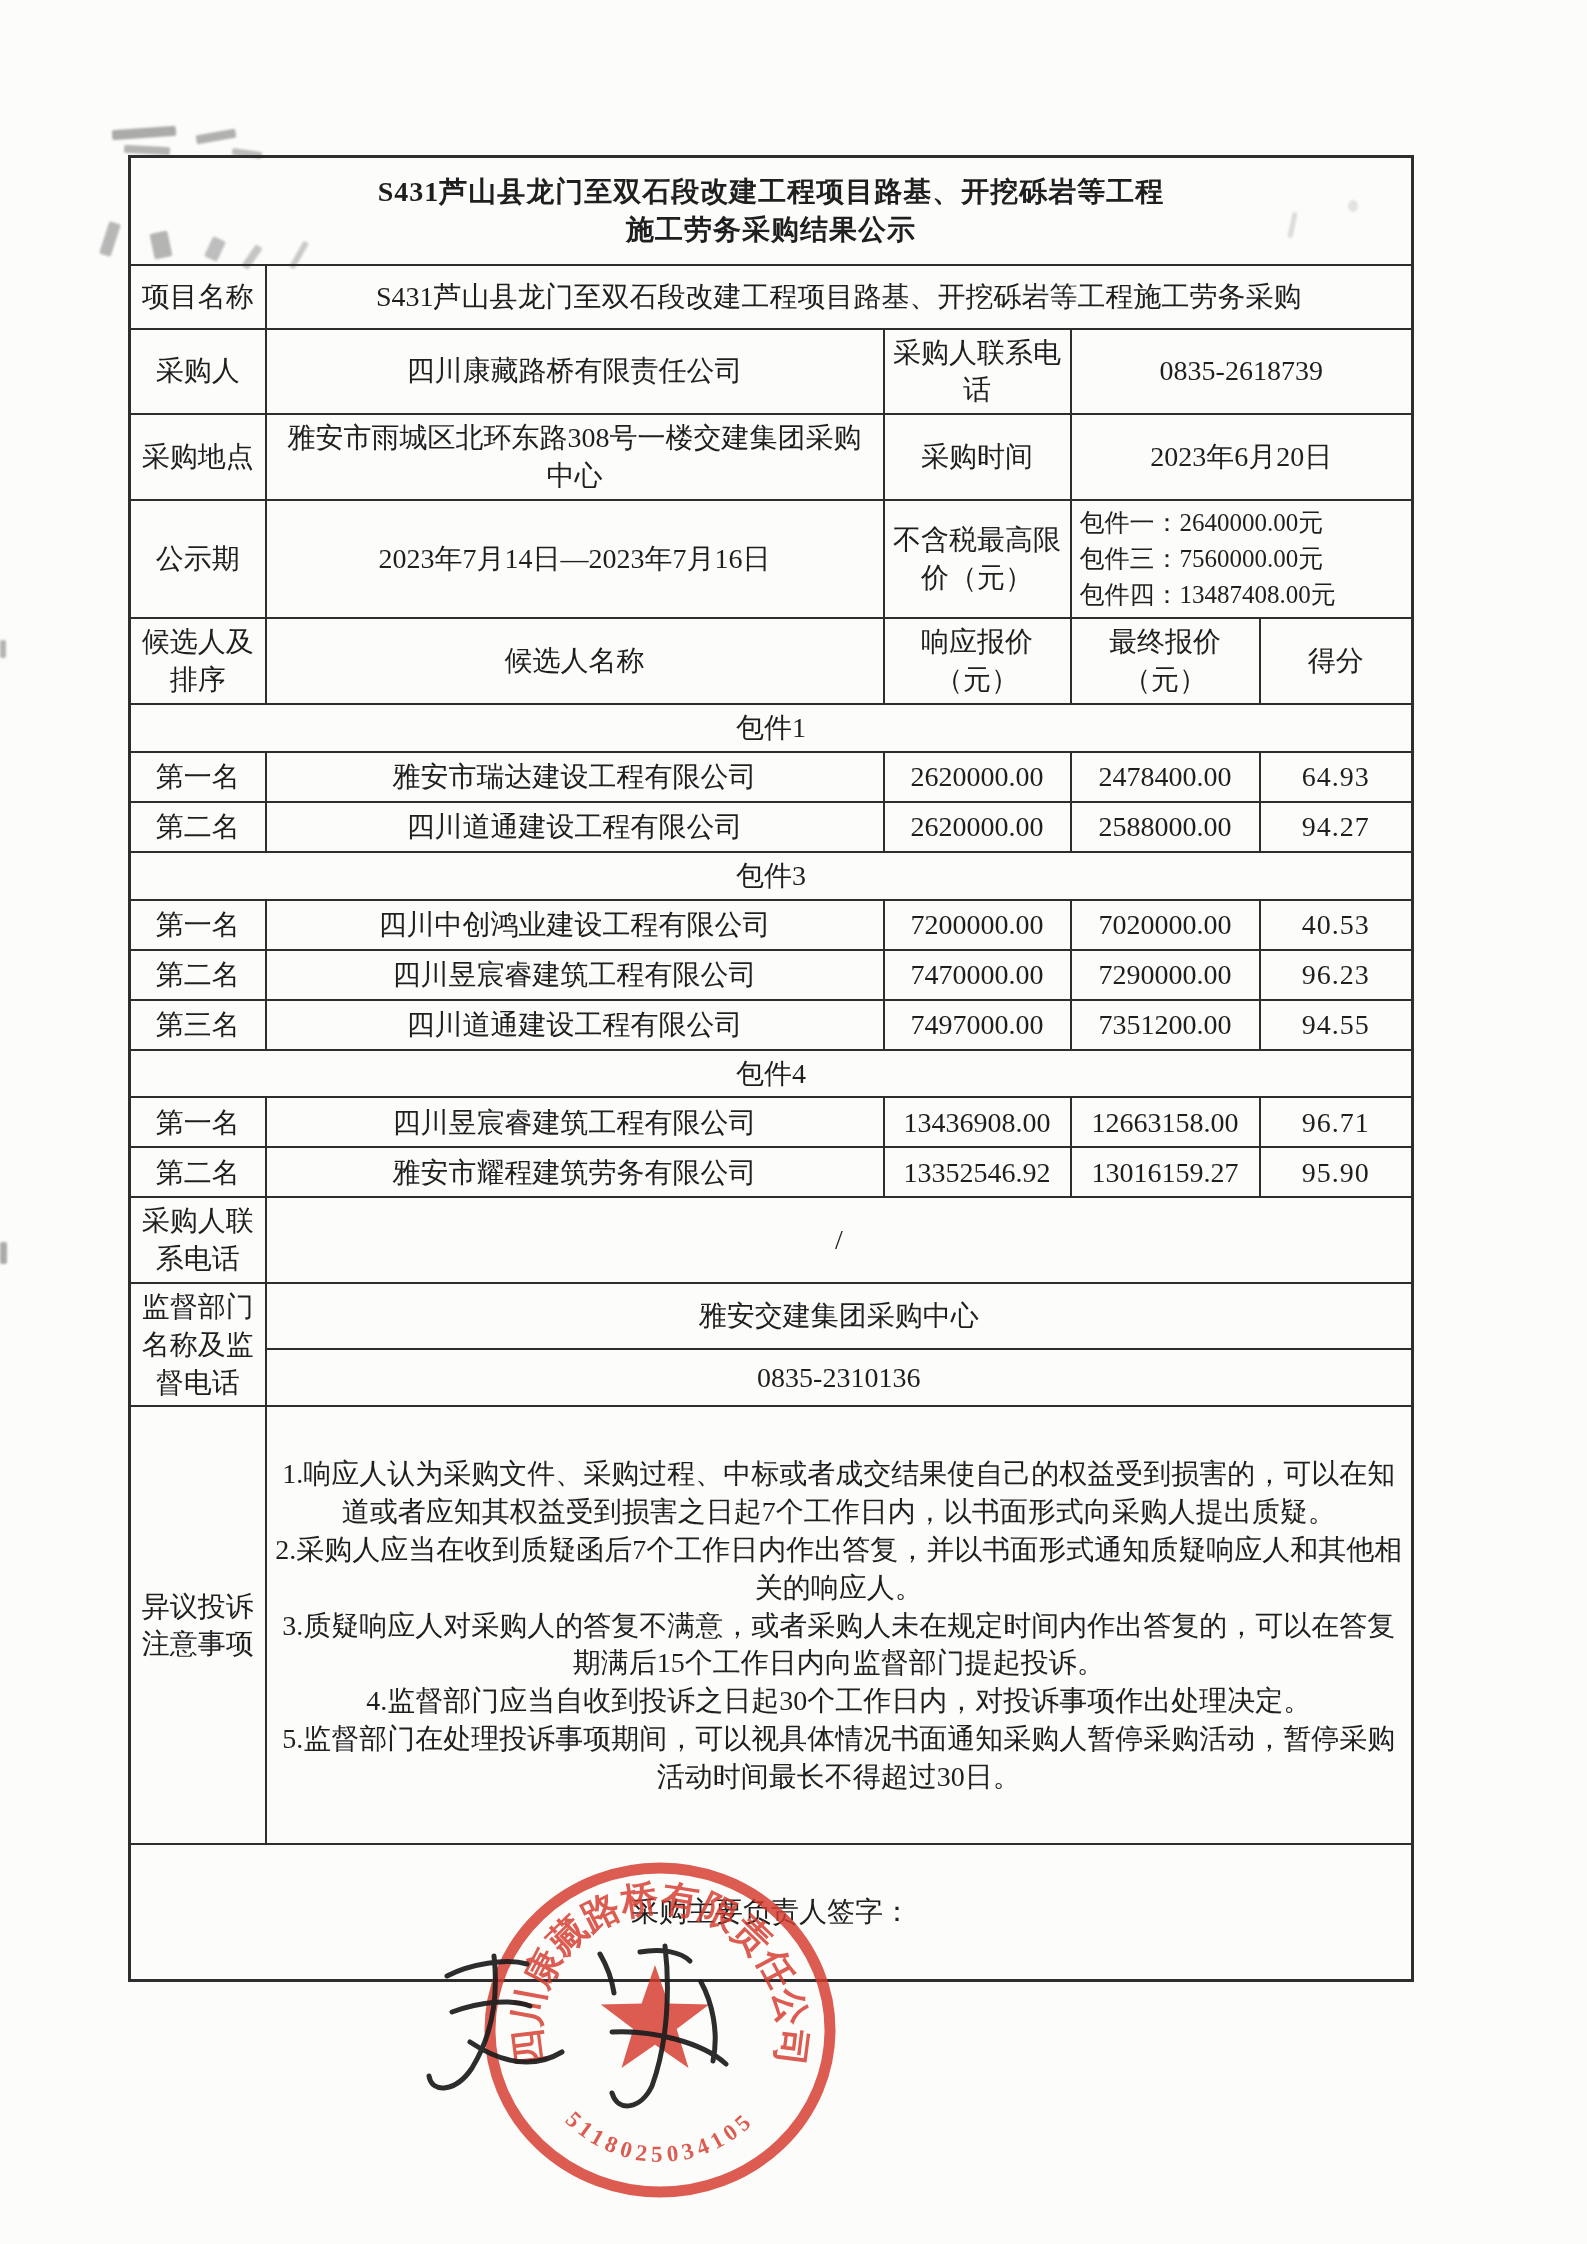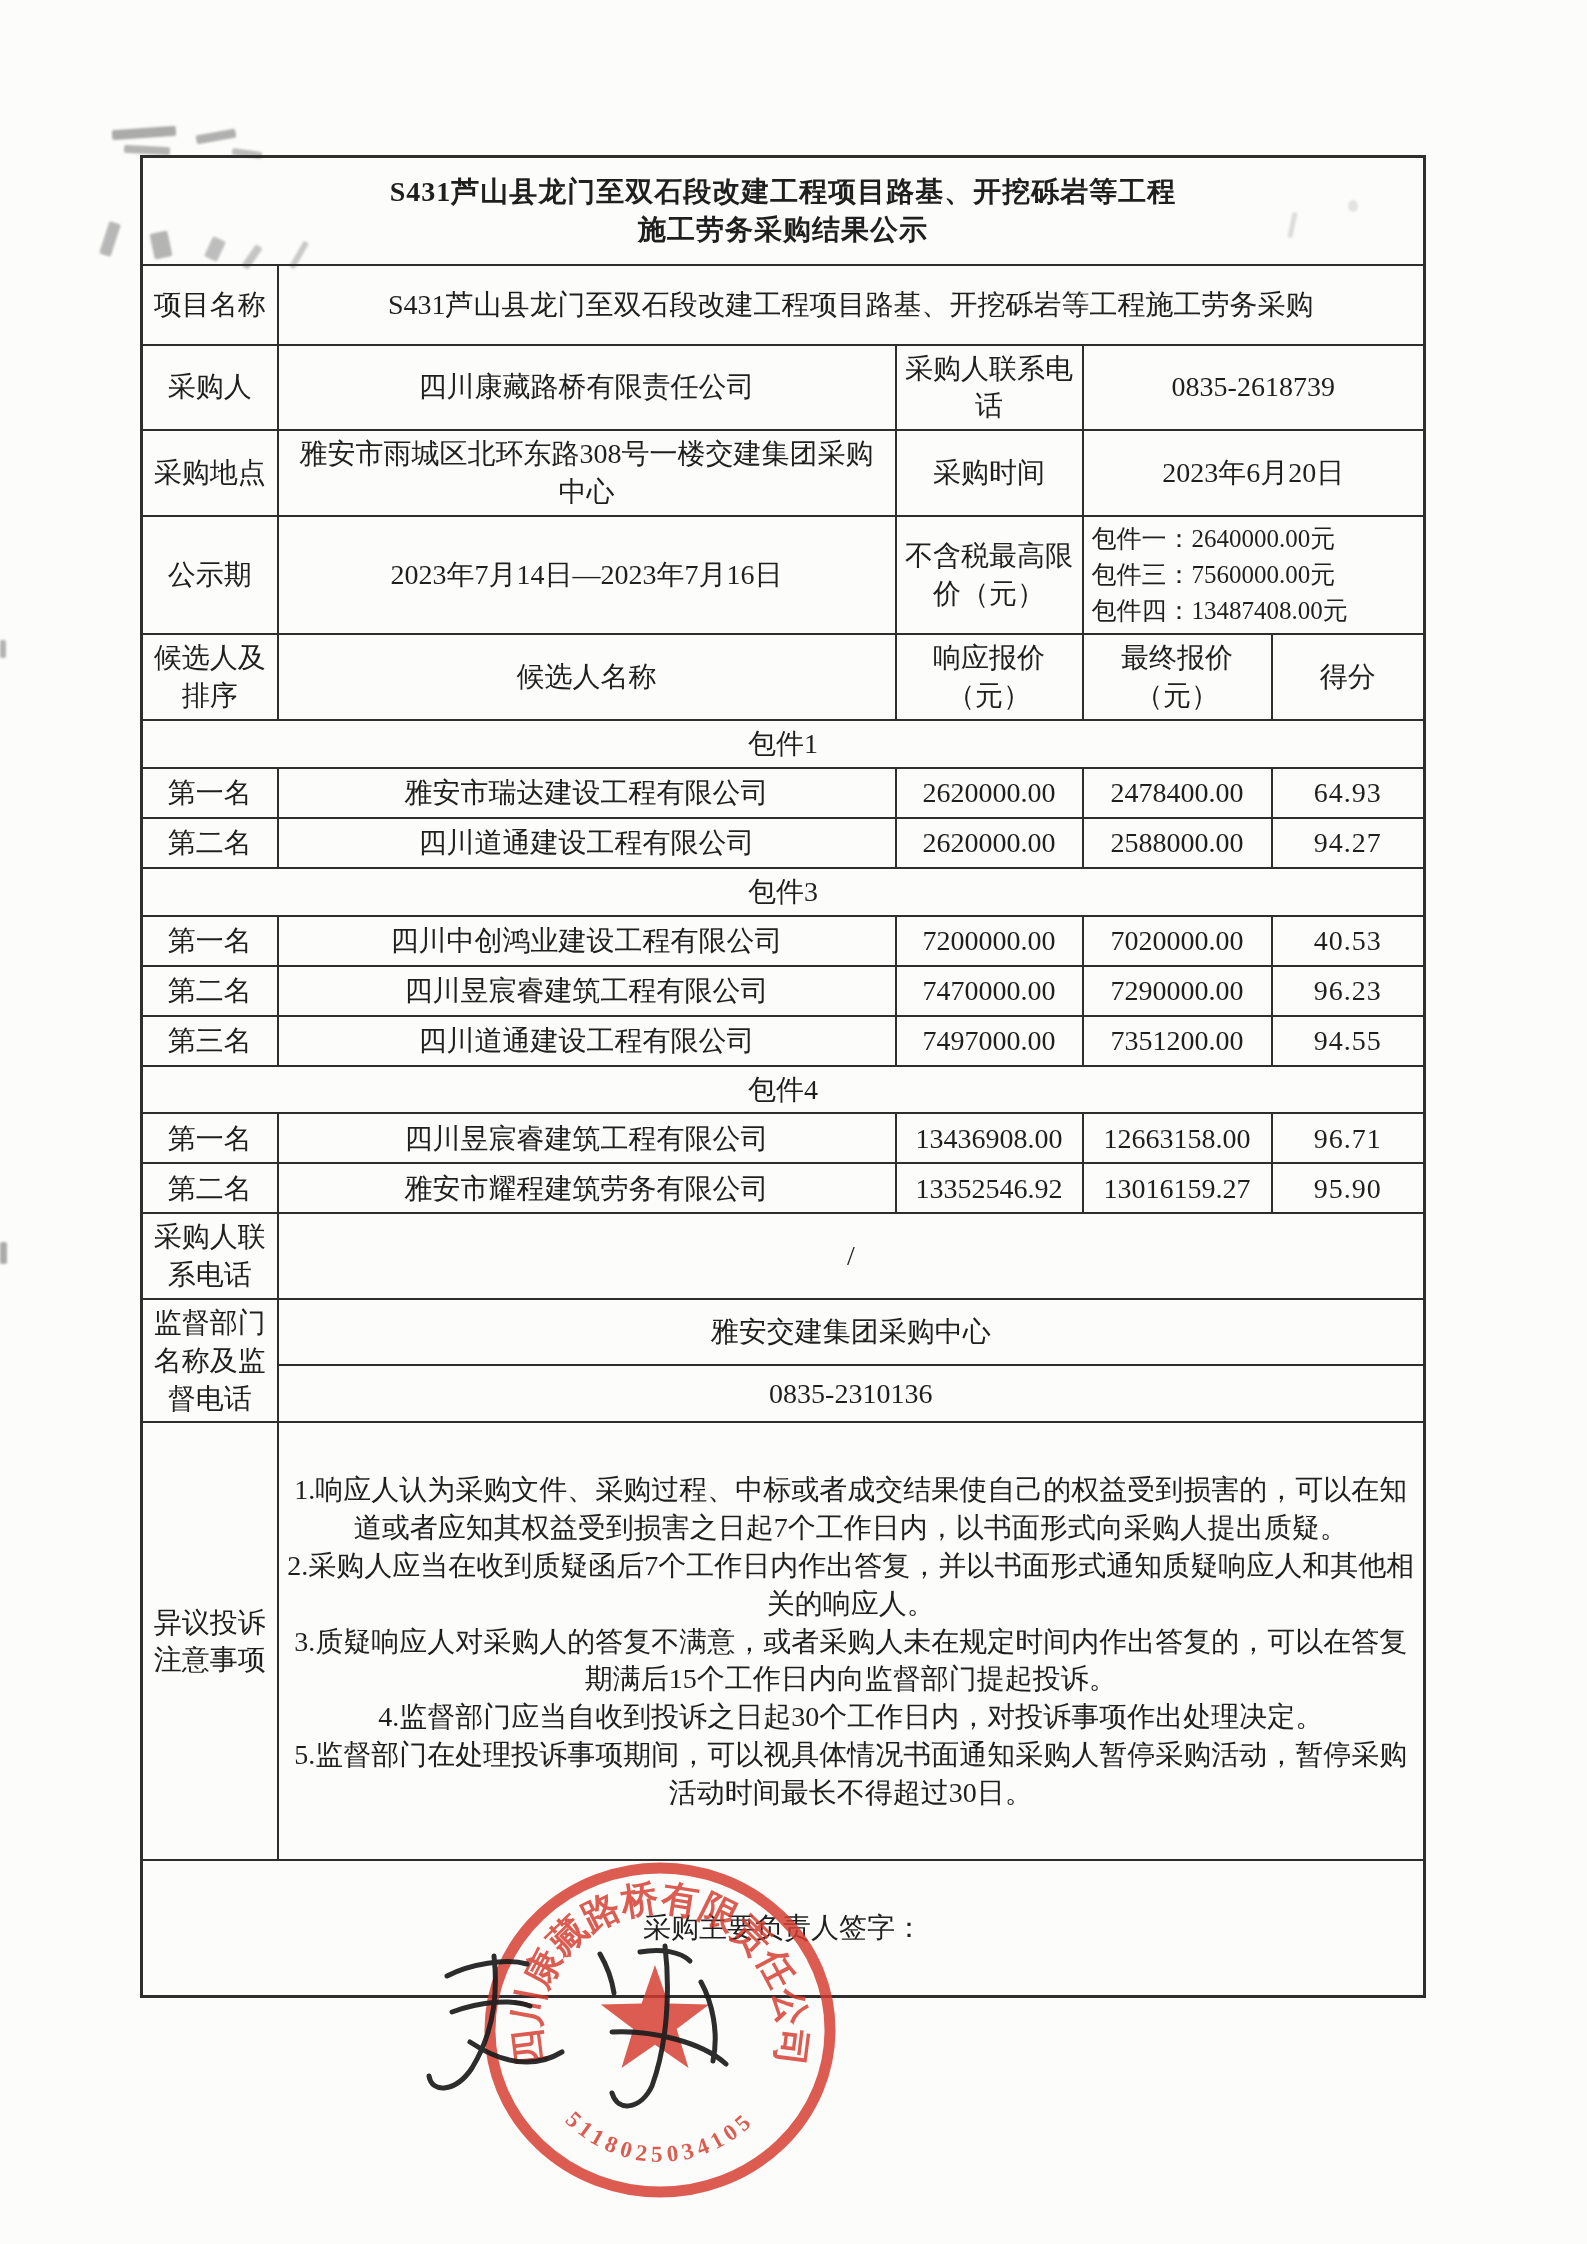--- a/index.html
+++ b/index.html
@@ -5,41 +5,41 @@
   html,body{margin:0;padding:0;background:#e8e8e8;}
   .page{
     position:relative;
     width:1587px;height:2244px;
     background:#fcfcfb;
     overflow:hidden;
     font-family:"Liberation Serif","DejaVu Serif",serif;
     color:#1f1f1f;
   }
   table.doc{
-    position:absolute;left:140px;top:155px;
+    position:absolute;left:128px;top:155px;
     width:1283px;
     border-collapse:collapse;
     table-layout:fixed;
     background:transparent;
   }
   table.doc td{
     border:2px solid #2e2e2e;
     padding:4px 8px;
     font-size:28px;
     line-height:1.35;
     text-align:center;
     vertical-align:middle;
     color:#1f1f1f;
     overflow:hidden;
   }
   td.title-cell{border-width:3px;}
   table.doc{border:3px solid #2e2e2e;}
 
   .h-title{height:108px;}
-  .h-name{height:80px;}
+  .h-name{height:64px;}
   .h-info{height:84px;font-family:Liberation Serif, serif;}
   .h-pub{height:116px;}
   .h-head{height:68px;}
   .h-band{height:44px;}
   .h-row{height:50px;}
   .h-other{height:66px;}
   .h-sup1{height:64px;}
   .h-sup2{height:56px;}
   .h-compl{height:438px;}
   .h-sign{height:136px;}

